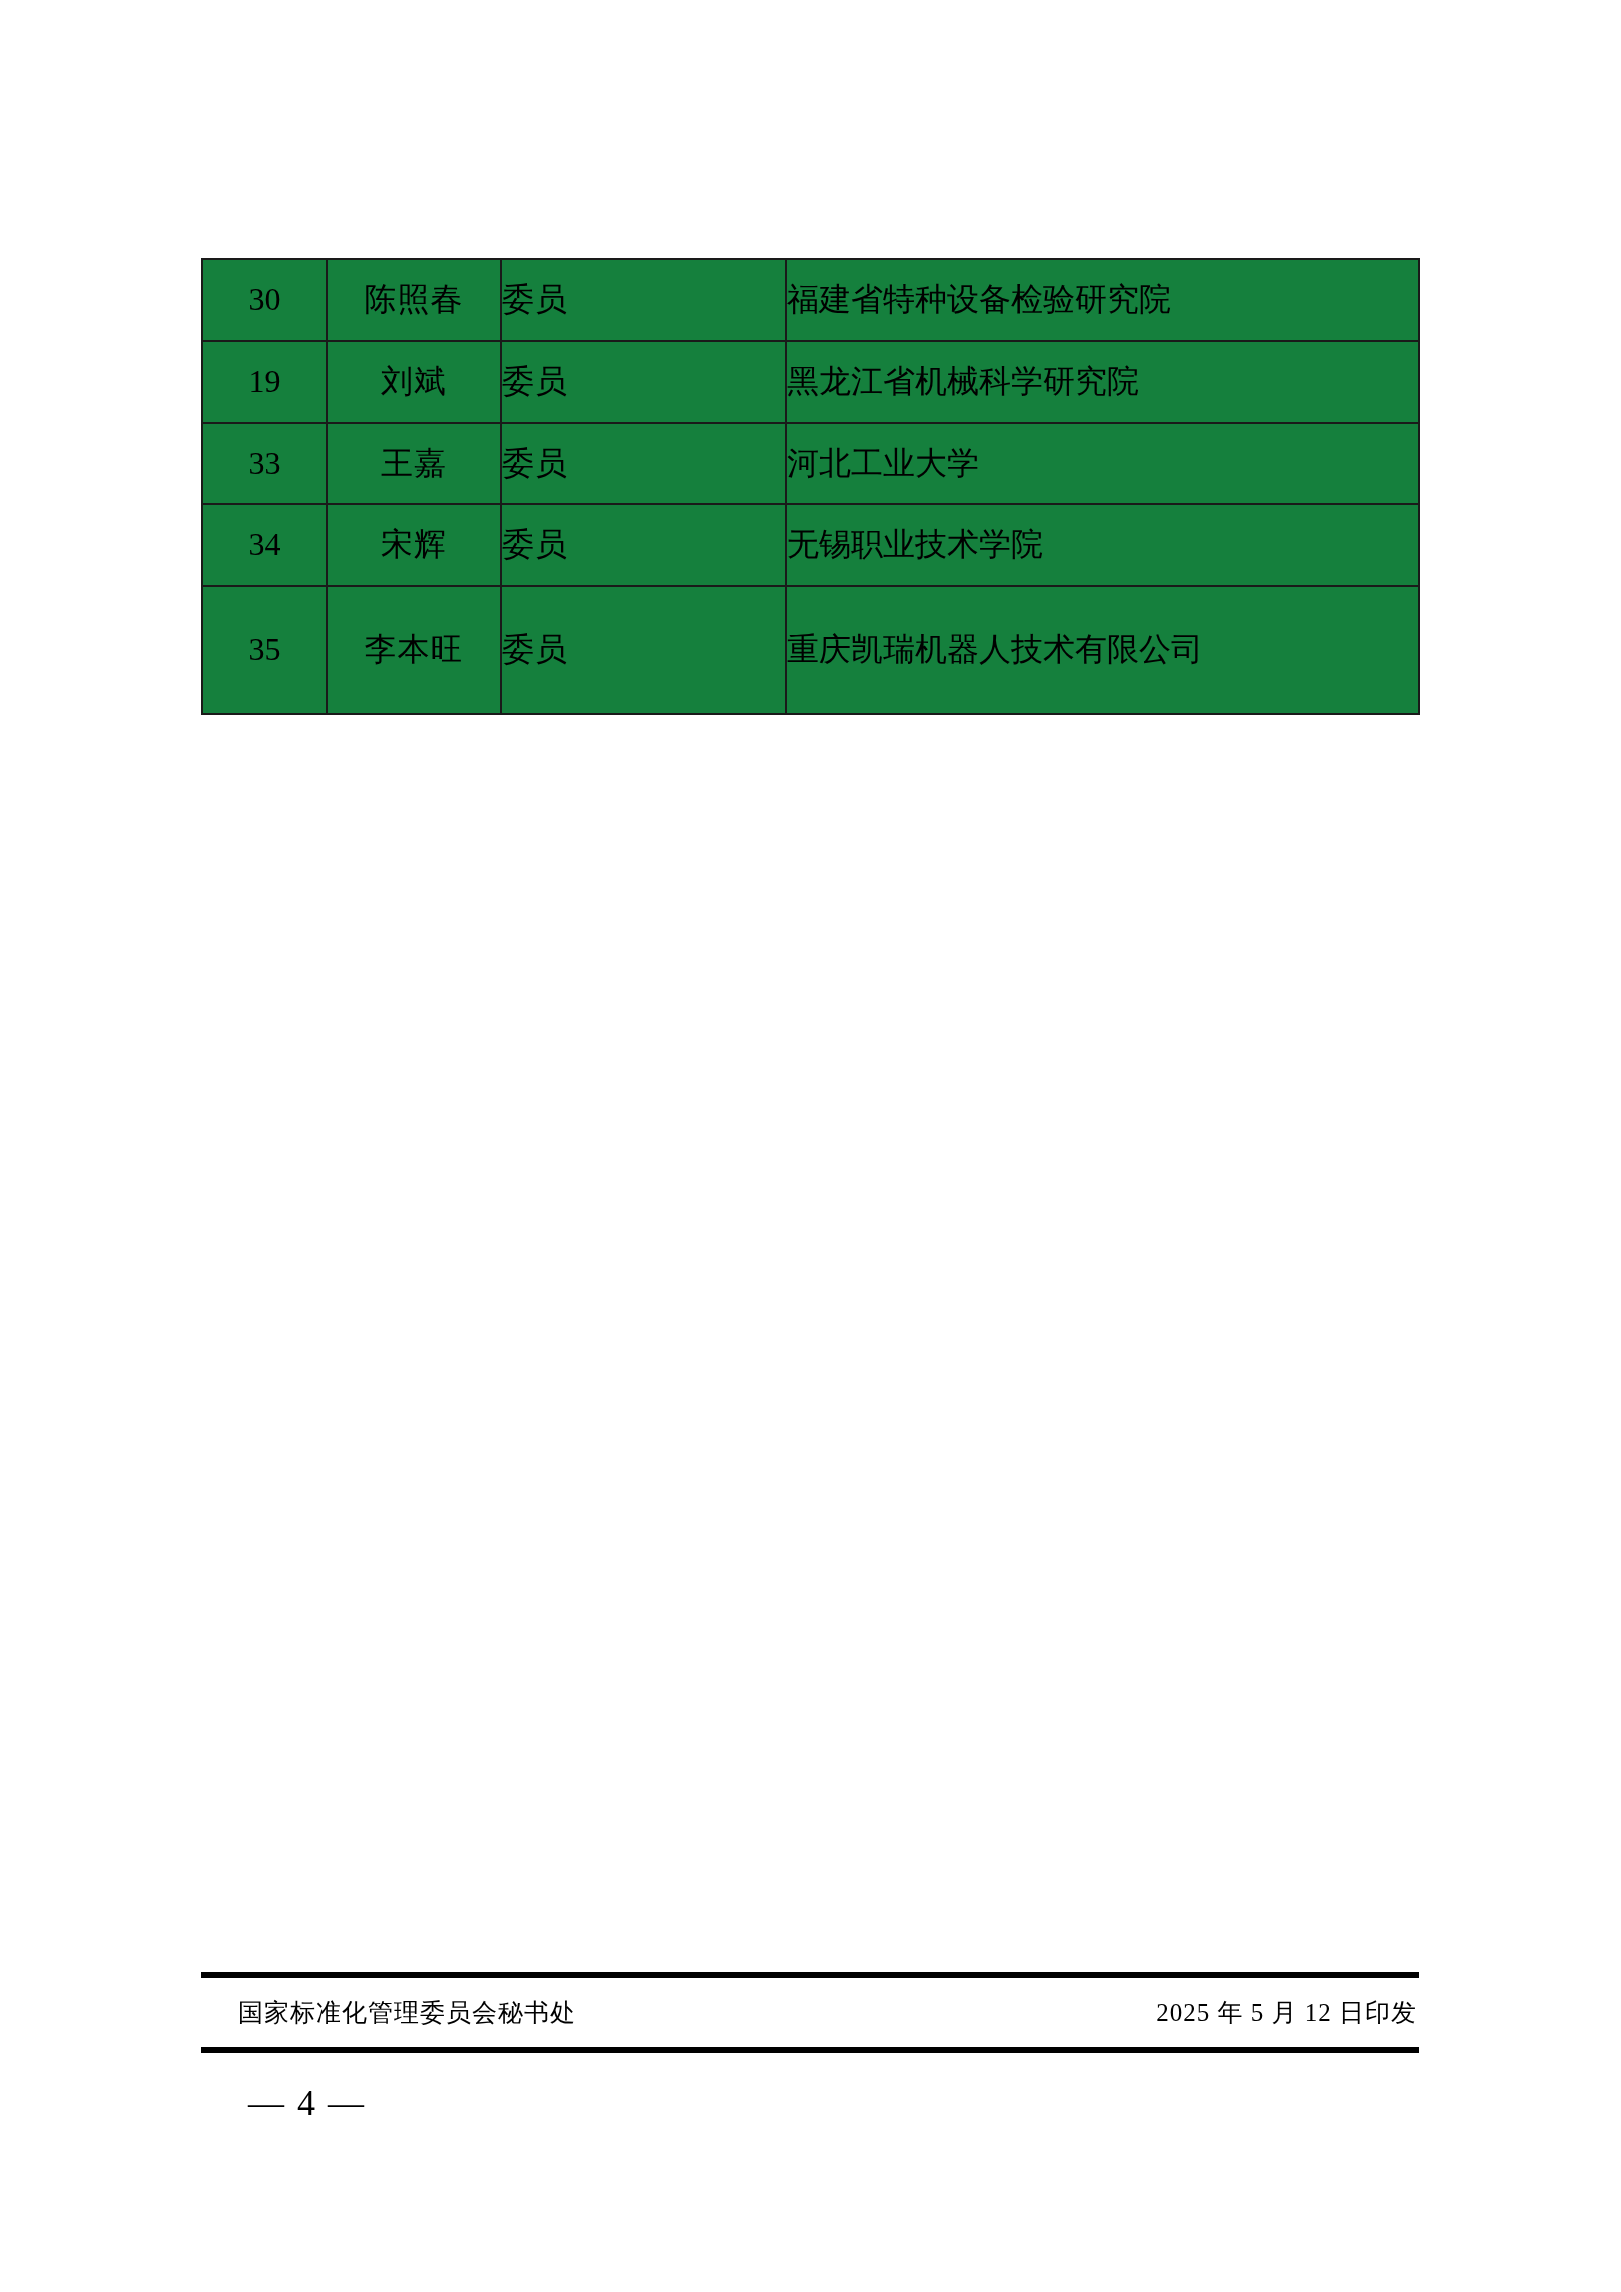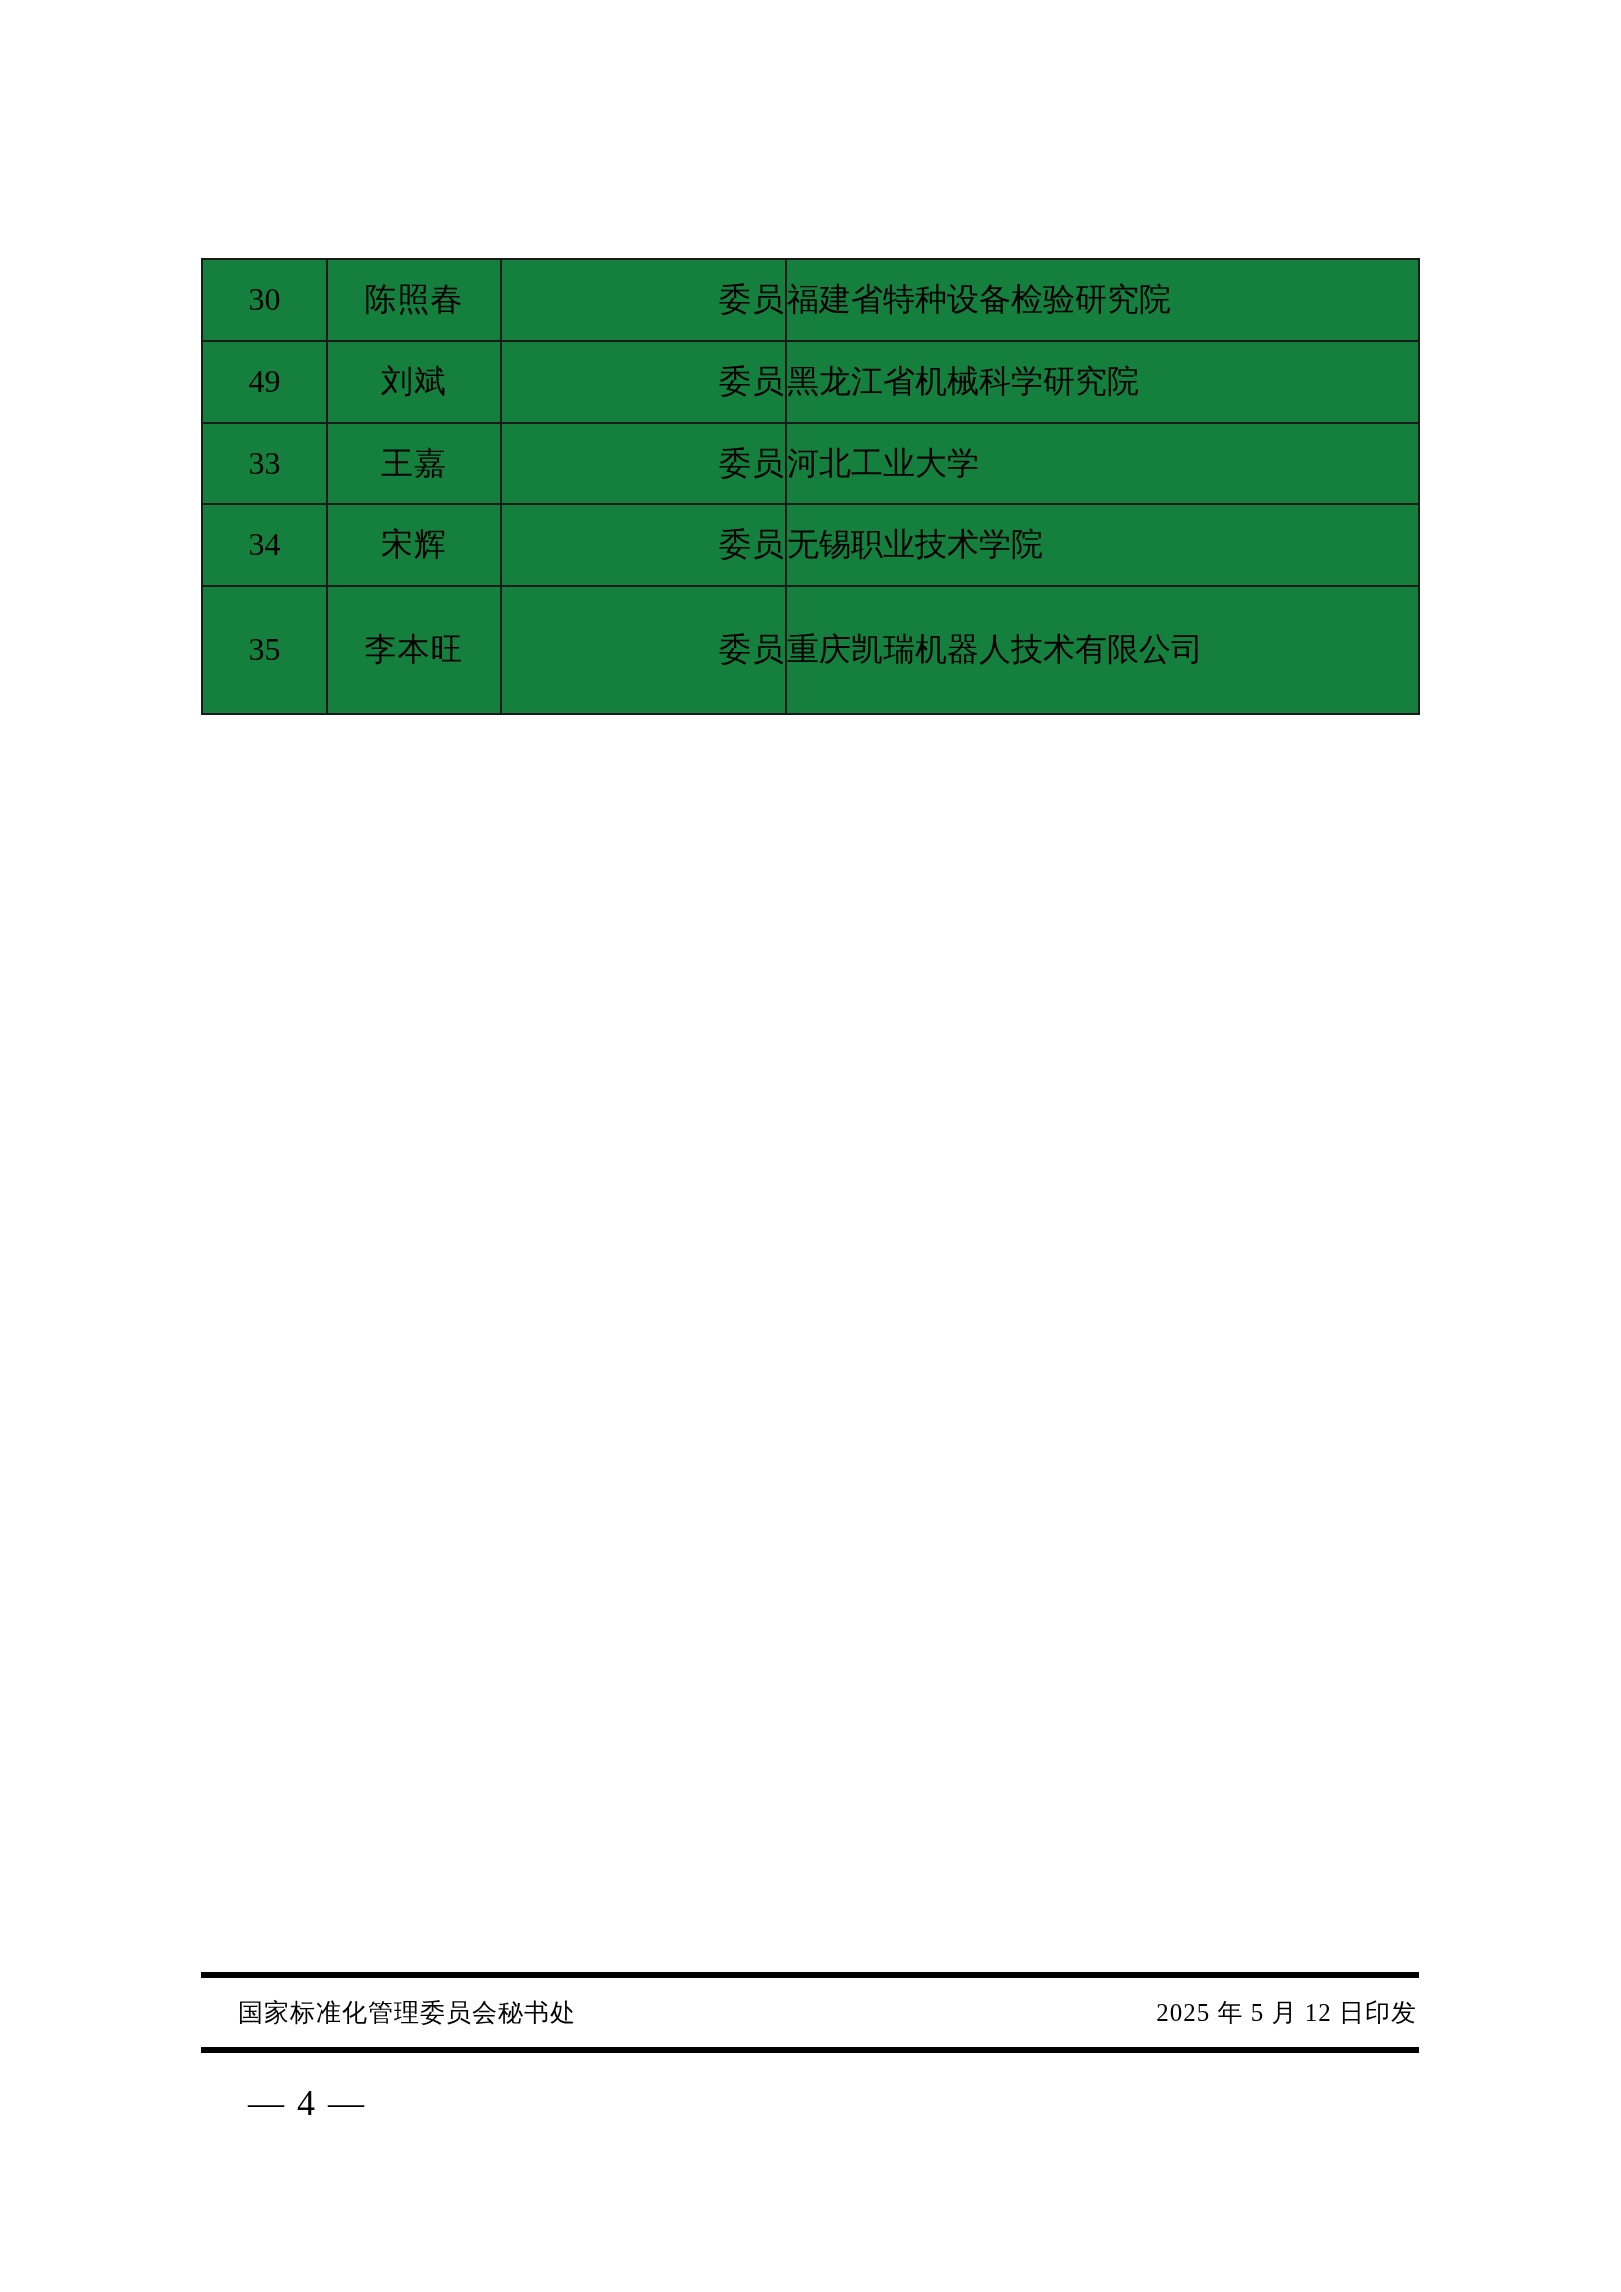--- a/index.html
+++ b/index.html
@@ -38,21 +38,21 @@
   .doc-table tr:last-child td {
     height: 118px;
   }
   .col-no   { width: 125px; }
   .col-name { width: 174px; }
   .col-role { width: 285px; }
   .col-org  { width: 633px; }
 
   .c-no   { text-align: center; }
   .c-name { text-align: center; letter-spacing: 1px; }
-  .c-role { text-align: right; letter-spacing: 1px; margin-left: 24px; }
+  .c-role { text-align: left; letter-spacing: 1px; margin-left: 24px; }
   .c-org  {
     text-align: left;
     padding-left: 13.7px;
     padding-right: 10.8px;
     line-height: 45px;
     word-break: break-all;
   }
 
   
   .footer-rule {
@@ -113,21 +113,21 @@
     <tbody id="members-body">
     <tr>
       <td class="c-no">30</td>
       <td class="c-name">陈照春</td>
       <td class="c-role">委员</td>
       <td class="c-org">福建省特种设备检验研究院</td>
     </tr>
 
 
     <tr>
-      <td class="c-no">49</td>
+      <td class="c-no">19</td>
       <td class="c-name">刘斌</td>
       <td class="c-role">委员</td>
       <td class="c-org">黑龙江省机械科学研究院</td>
     </tr>
 
     <tr>
       <td class="c-no">33</td>
       <td class="c-name">王嘉</td>
       <td class="c-role">委员</td>
       <td class="c-org">河北工业大学</td>

